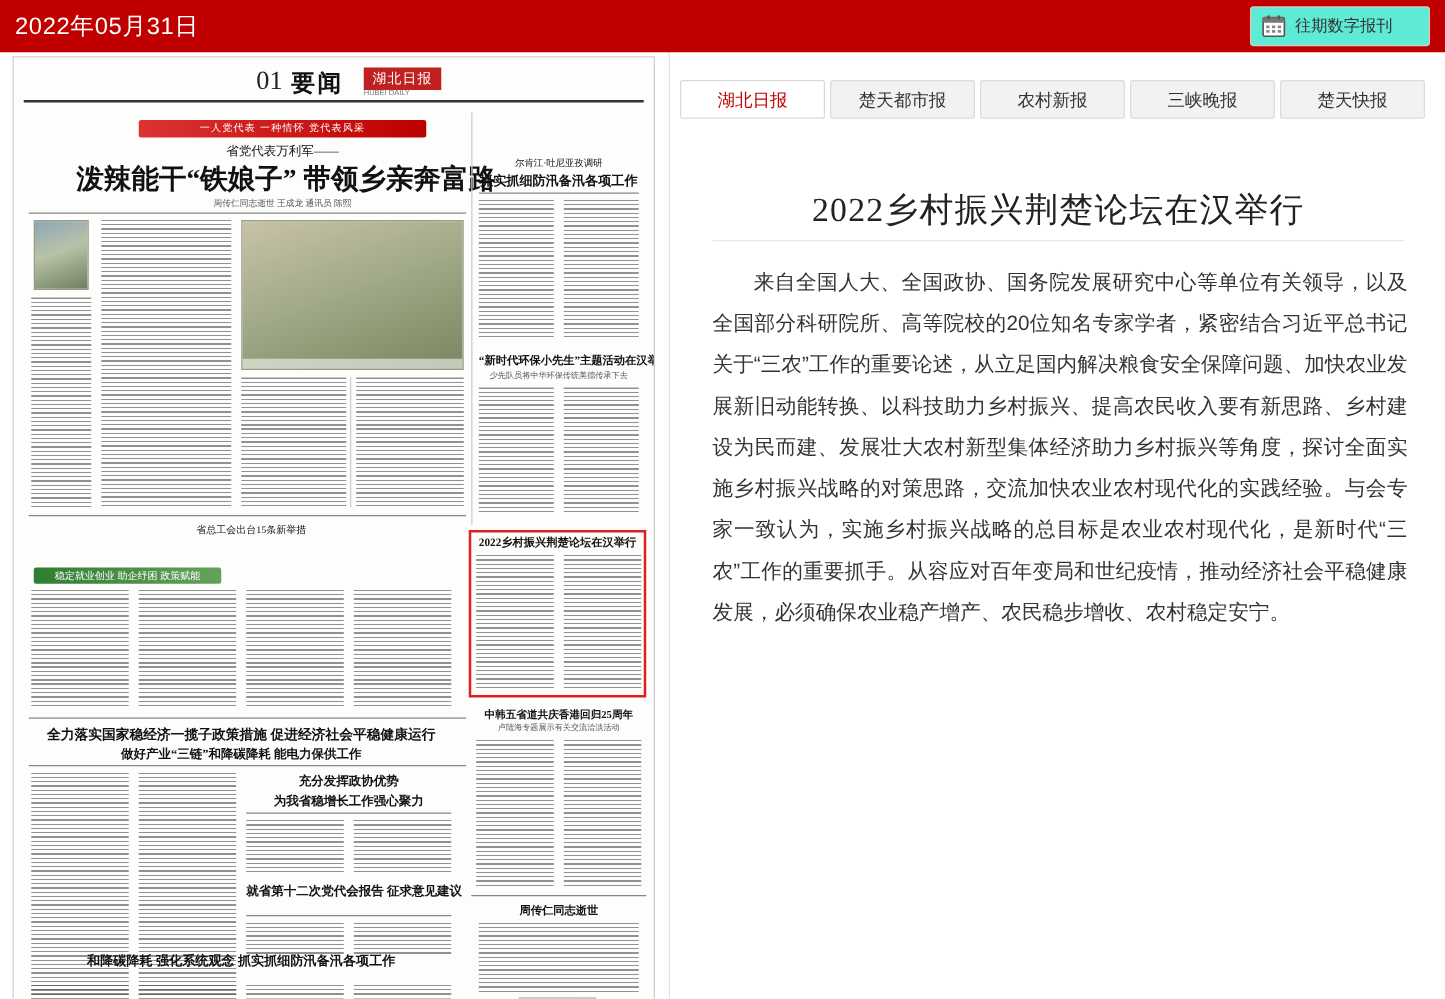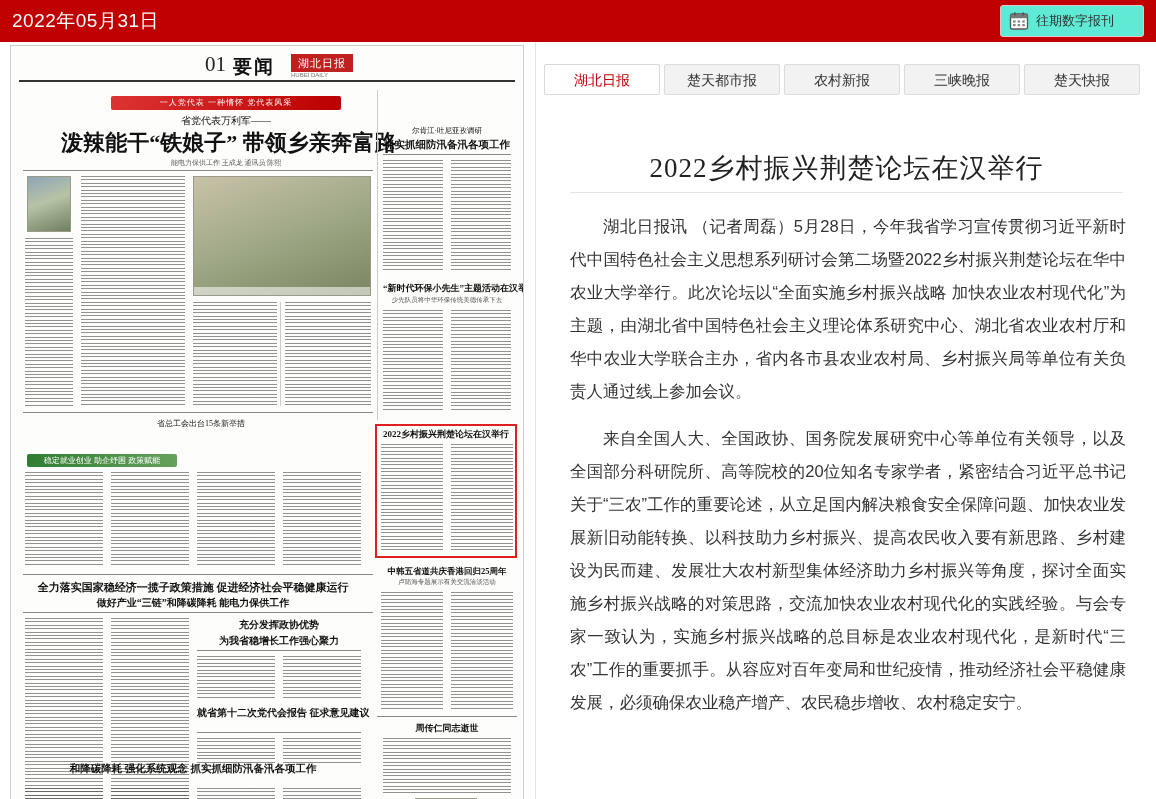--- a/index.html
+++ b/index.html
@@ -299,21 +299,21 @@
         <div class="brand">湖北日报</div>
         <div class="brandsub">HUBEI DAILY</div>
       </div>
 
       <div class="banner" style="left:100px; top:50px; width:230px; height:14px;">一人党代表 一种情怀 党代表风采</div>
 
       <div class="hl" style="left:110px; top:68px; width:210px; font-size:10px; font-weight:normal;">省党代表万利军——</div>
 
       <div class="hl" style="left:28px; top:82px; width:380px; font-size:22px;">泼辣能干“铁娘子” 带领乡亲奔富路</div>
 
-      <div class="hl" style="left:110px; top:112px; width:210px; font-size:7px; font-weight:normal; color:#555;">能电力保供工作 王成龙 通讯员 陈熙</div>
+      <div class="hl" style="left:110px; top:112px; width:210px; font-size:7px; font-weight:normal; color:#555;">周传仁同志逝世 王成龙 通讯员 陈熙</div>
 
       <div class="rule" style="left:12px; top:124px; width:350px; height:1px;"></div>
 
       <div class="photo p1" style="left:16px; top:130px; width:44px; height:56px;"></div>
       <div class="tblock dense" style="left:14px; top:192px; width:48px; height:168px;"></div>
 
       <div class="tblock dense" style="left:70px; top:130px; width:104px; height:230px;"></div>
 
       <div class="photo p2" style="left:182px; top:130px; width:178px; height:120px;">
         <div class="photo-cap"></div>
@@ -396,18 +396,17 @@
       <div class="tab">楚天都市报</div>
       <div class="tab">农村新报</div>
       <div class="tab">三峡晚报</div>
       <div class="tab">楚天快报</div>
     </div>
 
     <div class="article-title">2022乡村振兴荆楚论坛在汉举行</div>
     <div class="title-sep"></div>
 
     <div class="article-body">
-      <p>湖北日报讯 （记者周磊）5月28日，今年我省学习宣传贯彻习近平新时代中国特色社会主义思想系列研讨会第二场暨2022乡村振兴荆楚论坛在华中农业大学举行。此次论坛以“全面实施乡村振兴战略 加快农业农村现代化”为主题，由湖北省中国特色社会主义理论体系研究中心、湖北省农业农村厅和华中农业大学联合主办，省内各市县农业农村局、乡村振兴局等单位有关负责人通过线上参加会议。</p>
       <p>来自全国人大、全国政协、国务院发展研究中心等单位有关领导，以及全国部分科研院所、高等院校的20位知名专家学者，紧密结合习近平总书记关于“三农”工作的重要论述，从立足国内解决粮食安全保障问题、加快农业发展新旧动能转换、以科技助力乡村振兴、提高农民收入要有新思路、乡村建设为民而建、发展壮大农村新型集体经济助力乡村振兴等角度，探讨全面实施乡村振兴战略的对策思路，交流加快农业农村现代化的实践经验。与会专家一致认为，实施乡村振兴战略的总目标是农业农村现代化，是新时代“三农”工作的重要抓手。从容应对百年变局和世纪疫情，推动经济社会平稳健康发展，必须确保农业稳产增产、农民稳步增收、农村稳定安宁。</p>
     </div>
   </div>
 
 </div>
 
 </body></html>

